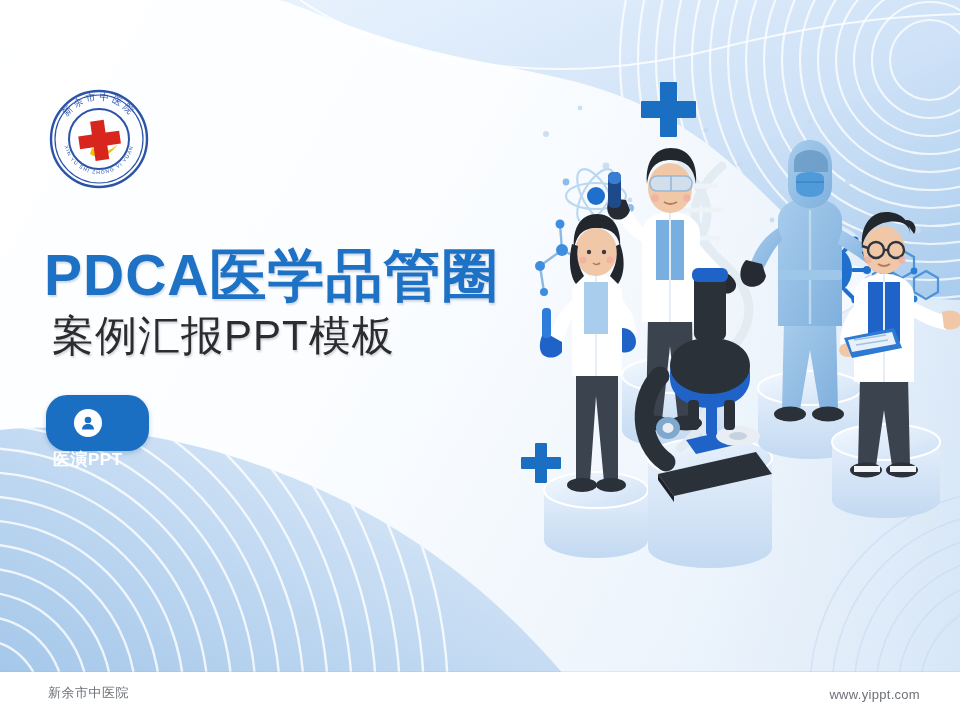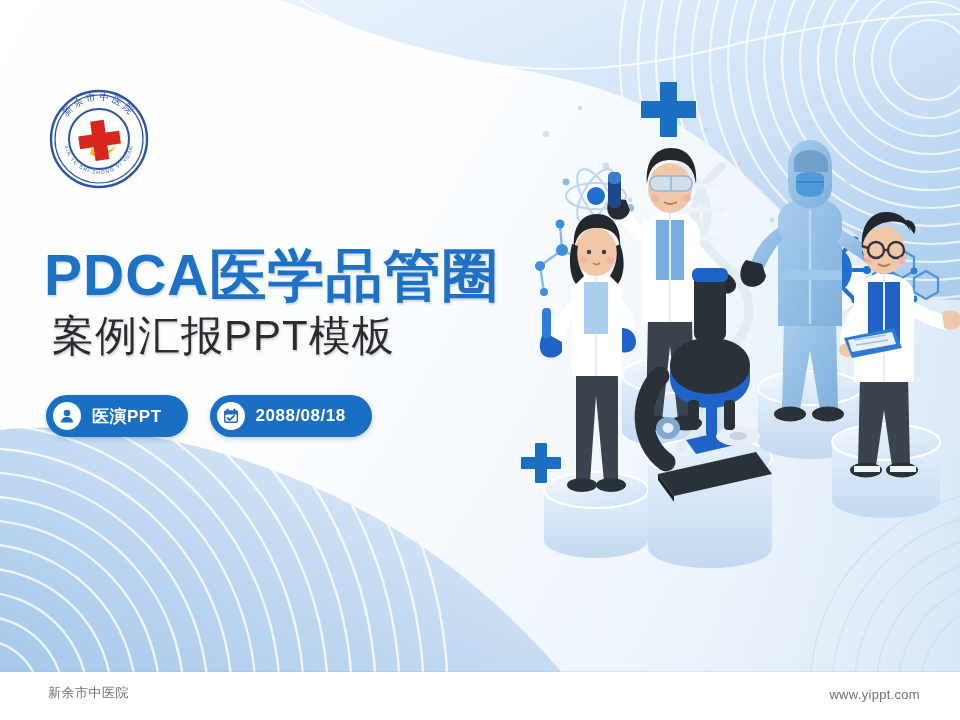--- a/index.html
+++ b/index.html
@@ -37,23 +37,24 @@
   .subtitle{
     position:absolute;left:52px;top:313px;z-index:8;
     font-size:42px;line-height:1.08;font-weight:normal;
     color:#2c2c2e;letter-spacing:1px;white-space:nowrap;
     text-shadow:1px 2px 2px rgba(60,70,85,.22);
   }
 
   .badge-row{position:absolute;left:46px;top:395px;display:flex;gap:22px;z-index:8;}
   .badge{
     display:flex;align-items:center;gap:11px;
-    height:42px;padding:0 26px 0 7px;border-radius:21px;
+    height:42px;padding:14px 26px 0 7px;border-radius:21px;
     background:#1b6fc2;
     box-shadow:0 2px 5px rgba(20,70,130,.25);
+    flex-direction:column;
   }
   .badge-ico{
     width:28px;height:28px;border-radius:50%;
     background:#ffffff;display:flex;align-items:center;justify-content:center;
     flex:0 0 auto;
   }
   .badge-txt{
     color:#ffffff;font-size:17px;font-weight:bold;letter-spacing:.5px;
     white-space:nowrap;
   }
@@ -543,33 +544,20 @@
     <div class="badge">
       <span class="badge-ico">
         <svg width="18" height="18" viewBox="0 0 18 18">
           <circle cx="9" cy="6" r="3.3" fill="#1b6fc2"></circle>
           <path d="M3,15.5 C3,11.8 6,10 9,10 C12,10 15,11.8 15,15.5 Z" fill="#1b6fc2"></path>
         </svg>
       </span>
       <span class="badge-txt">医演PPT</span>
     </div>
 
-    <div class="badge">
-      <span class="badge-ico">
-        <svg width="18" height="18" viewBox="0 0 18 18">
-          <rect x="2" y="3.5" width="14" height="12.5" rx="2" fill="#1b6fc2"></rect>
-          <rect x="2" y="3.5" width="14" height="3.4" rx="1.6" fill="#1b6fc2"></rect>
-          <rect x="3.4" y="7.6" width="11.2" height="7" rx="1" fill="#ffffff"></rect>
-          <path d="M5.6,11 L7.6,13 L12,8.8" stroke="#1b6fc2" stroke-width="1.8" fill="none" stroke-linecap="round" stroke-linejoin="round"></path>
-          <rect x="4.6" y="1.4" width="1.9" height="3.4" rx="0.9" fill="#1b6fc2"></rect>
-          <rect x="11.5" y="1.4" width="1.9" height="3.4" rx="0.9" fill="#1b6fc2"></rect>
-        </svg>
-      </span>
-      <span class="badge-txt">2088/08/18</span>
-    </div>
   </div>
 
   <div class="footer-rule"></div>
   <div class="footer-strip"></div>
   <div class="foot-left">新余市中医院</div>
   <div class="foot-right">www.yippt.com</div>
 
 </div>
 
 </body></html>

